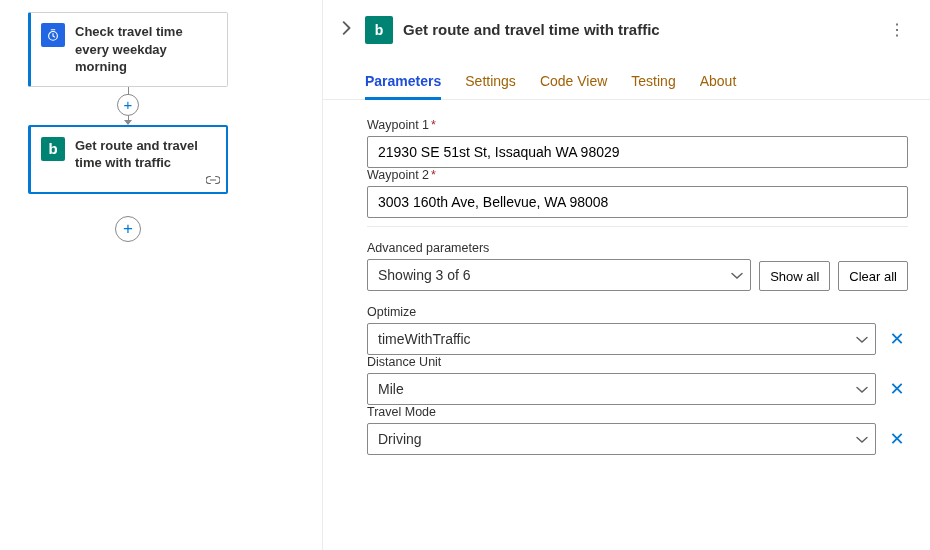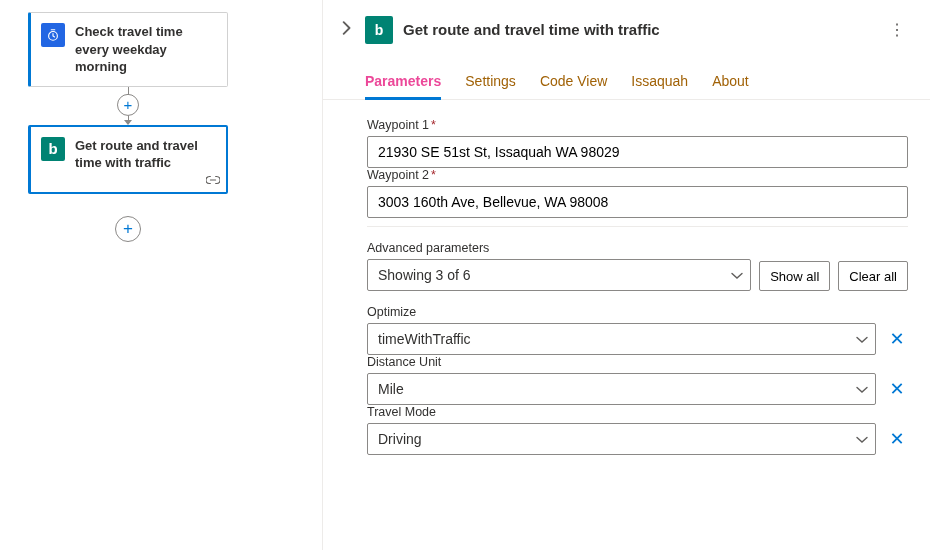--- a/index.html
+++ b/index.html
@@ -21,21 +21,21 @@
 
   .panel { position: absolute; left: 322px; top: 0; right: 0; height: 550px; border-left: 1px solid #edebe9; background: #fff; }
   .panel-header { display: flex; align-items: center; gap: 10px; padding: 14px 18px 6px 14px; }
   .collapse-chevron { color: #605e5c; cursor: pointer; padding: 4px; }
   .hdr-icon { width: 28px; height: 28px; background: #008373; color: #fff; border-radius: 2px; display: flex; align-items: center; justify-content: center; font-weight: 600; }
   .hdr-title { font-weight: 600; font-size: 15px; flex: 1; }
   .more-btn { color: #605e5c; cursor: pointer; padding: 6px; font-size: 16px; letter-spacing: 1px; }
 
   .tabs { display: flex; gap: 24px; padding: 14px 18px 0 42px; border-bottom: 1px solid #edebe9; }
   .tab { padding: 8px 0 10px 0; color: #a16207; cursor: pointer; font-size: 14px; position: relative; }
-  .tab.active { color: #ec4899; font-weight: 600; }
+  .tab.active { color: #1d4ed8; font-weight: 600; }
   .tab.active::after { content: ""; position: absolute; left: 0; right: 0; bottom: -1px; height: 3px; background: #0078d4; }
 
   .panel-body { padding: 18px 22px 0 44px; overflow: auto; height: calc(100% - 110px); }
   .field { margin-bottom: 0; }
   .label { font-size: 12.5px; color: #323130; margin-bottom: 4px; display: block; }
   .req { color: #a4262c; margin-left: 2px; }
   input.txt, .select { width: 100%; height: 32px; border: 1px solid #8a8886; border-radius: 2px; padding: 0 28px 0 10px; font-size: 14px; font-family: inherit; background: #fff; }
   .select-wrap { position: relative; }
   .select { display: flex; align-items: center; cursor: pointer; }
   .chevron { position: absolute; right: 8px; top: 50%; transform: translateY(-50%); color: #605e5c; pointer-events: none; }
@@ -93,21 +93,21 @@
     </span>
     <div class="hdr-icon">b</div>
     <div class="hdr-title">Get route and travel time with traffic</div>
     <div class="more-btn">⋮</div>
   </div>
 
   <div class="tabs">
     <div class="tab active">Parameters</div>
     <div class="tab">Settings</div>
     <div class="tab">Code View</div>
-    <div class="tab">Issaquah</div>
+    <div class="tab">Testing</div>
     <div class="tab">About</div>
   </div>
 
   <div class="panel-body">
 
     <div class="field">
       <label class="label"><span>Waypoint 1</span><span class="req">*</span></label>
       <input class="txt" type="text" value="21930 SE 51st St, Issaquah WA 98029" style="">
     </div>
 

